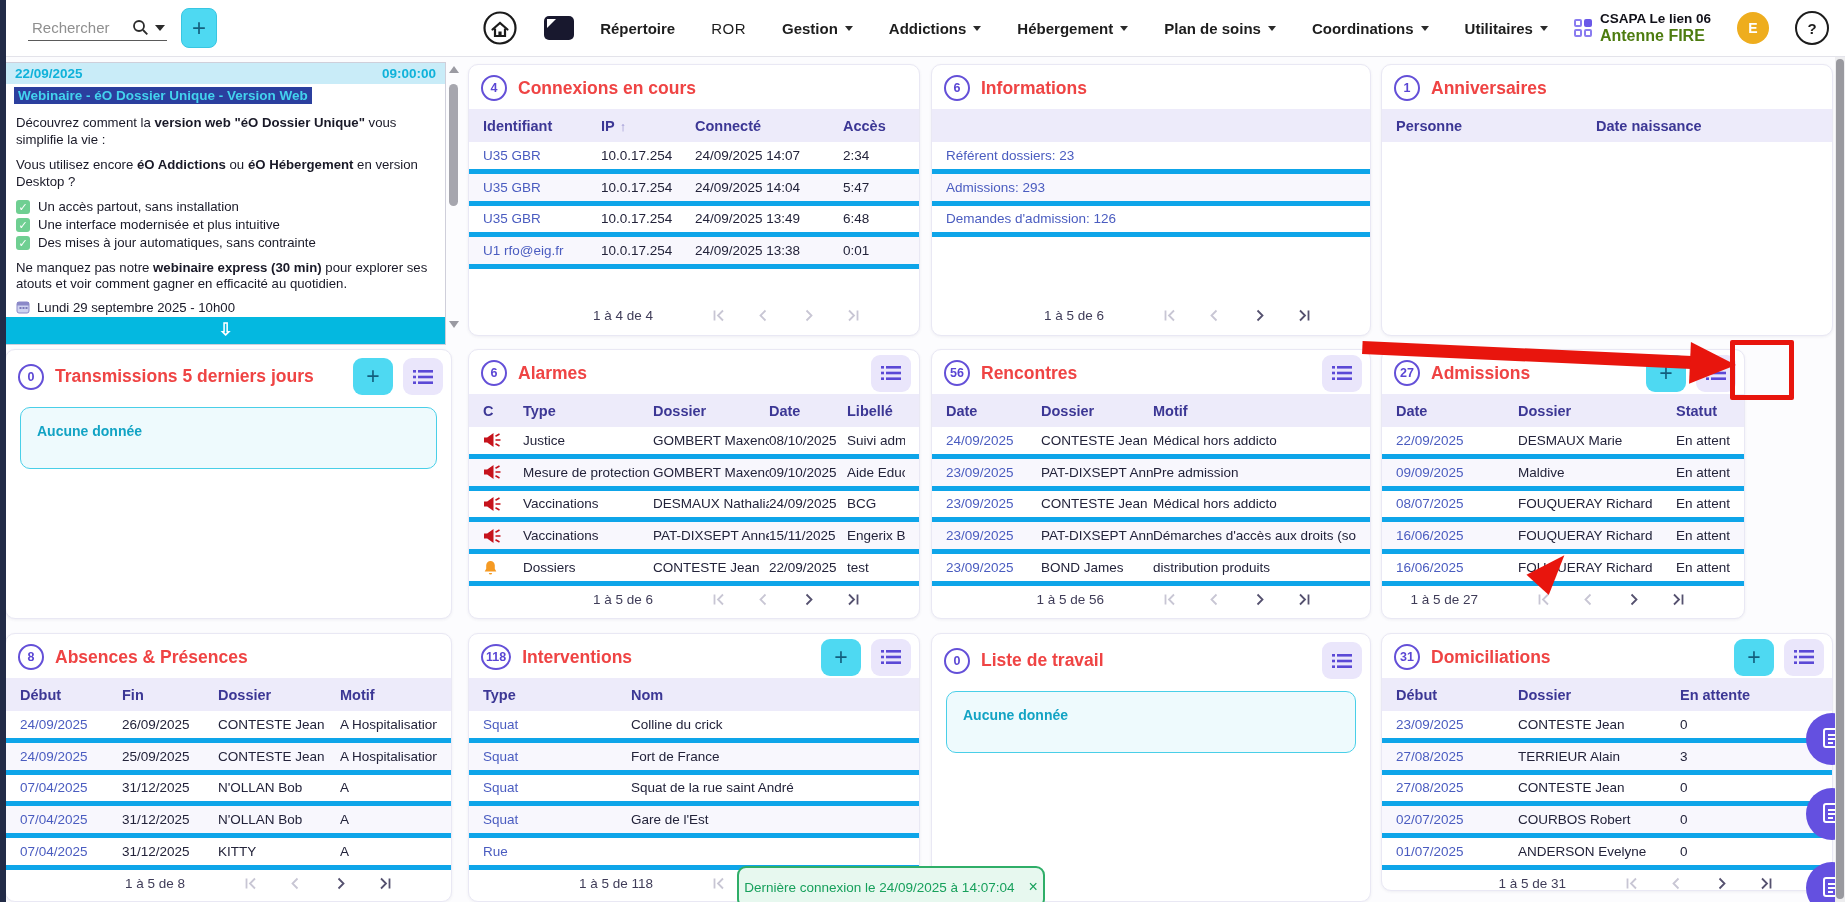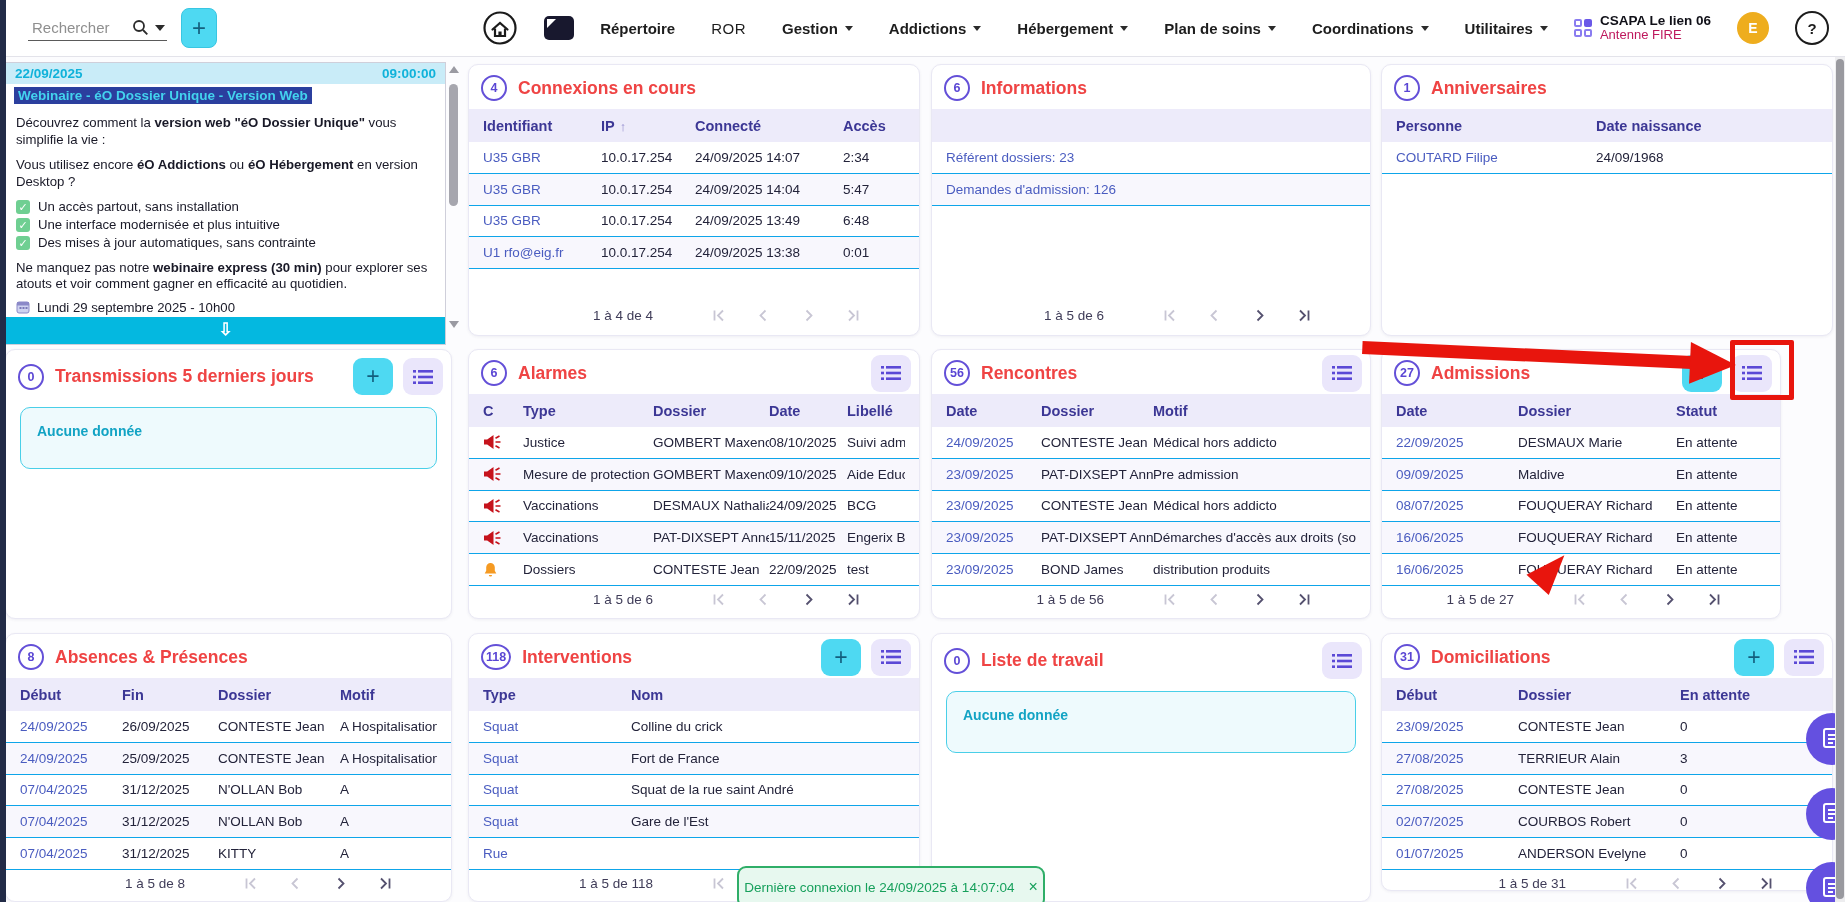--- a/index.html
+++ b/index.html
@@ -26,21 +26,21 @@
   .icon-home{width:36px;height:36px;}
   .tool-dark{width:30px;height:24px;background:#18182e;border-radius:5px;position:relative;}
   .tool-dark::before{content:"";position:absolute;left:3px;top:3px;width:0;height:0;
                      border-top:9px solid #fff;border-right:9px solid transparent;}
   .org{display:flex;align-items:center;gap:8px;}
   .grid-icon{display:grid;grid-template-columns:8px 8px;grid-template-rows:8px 8px;gap:2px;}
   .grid-icon i{box-sizing:border-box;border:2px solid #8a7cf0;border-radius:2px;}
   .grid-icon i.fill{border:none;background:#6a58e8;}
   .org-texts{line-height:1.15;}
   .org-name{font-size:13.5px;font-weight:bold;color:#101018;}
-  .org-sub{font-size:13px;color:#be185d;}
+  .org-sub{font-size:16px;color:#4d7c0f;font-weight:bold;}
   .avatar{width:32px;height:32px;border-radius:50%;background:#eead1e;color:#fff;font-weight:bold;
           font-size:14px;display:flex;align-items:center;justify-content:center;}
   .help-btn{width:30px;height:30px;border-radius:50%;border:2px solid #1c1c1c;background:#fff;
             font-size:15px;font-weight:bold;color:#1c1c1c;display:flex;align-items:center;justify-content:center;cursor:pointer;}
 
   
   .panel{position:absolute;background:#fff;border:1px solid #e9e8f4;border-radius:10px;
          box-shadow:0 1px 3px rgba(50,50,100,.07);display:flex;flex-direction:column;
          box-sizing:border-box;overflow:hidden;}
   .p-head{display:flex;align-items:center;gap:11px;padding:8px 8px 6px 12px;min-height:44px;box-sizing:border-box;}
@@ -50,21 +50,21 @@
   .p-title{font-size:17.5px;font-weight:bold;color:#ef4444;margin:0;}
   .p-actions{margin-left:auto;display:flex;gap:10px;align-items:center;}
   .btn-add{width:40px;height:37px;background:#4ed9f2;border:none;border-radius:9px;color:#135e7d;
            font-size:23px;line-height:1;cursor:pointer;}
   .btn-list{width:40px;height:37px;background:#eae6fb;border:none;border-radius:9px;cursor:pointer;
             display:flex;align-items:center;justify-content:center;}
   .t-head{display:grid;grid-template-columns:var(--gtc);padding:0 14px;background:#edebfa;
           height:33px;align-items:center;font-weight:bold;font-size:14.5px;color:#3c3795;flex:none;}
   .t-head .sort{font-weight:normal;color:#8f88cc;margin-left:5px;font-size:13px;}
   .t-row{display:grid;grid-template-columns:var(--gtc);padding:0 14px;height:31.8px;align-items:center;
-         border-bottom:1px solid #0ea5e9;font-size:13.5px;color:#23233a;box-sizing:border-box;}
+         border-bottom:5px solid #0ea5e9;font-size:13.5px;color:#23233a;box-sizing:border-box;}
   .t-body .t-row:nth-child(even){background:#f8f7fd;}
   .t-cell{overflow:hidden;white-space:nowrap;padding-right:6px;}
   .t-cell.link{color:#4a5cc0;cursor:pointer;}
   .t-cell.icon svg{display:block;}
   .p-foot{margin-top:auto;display:flex;align-items:center;justify-content:flex-end;gap:30px;
           padding:6px 58px 12px 0;font-size:13.5px;color:#3f3c58;flex:none;}
   .pg-label{margin-right:28px;}
   .pg-btn{background:none;border:none;padding:0;color:#55516f;cursor:pointer;height:16px;}
   .pg-btn.disabled{color:#c8c6d4;cursor:default;}
   .pg-btn svg{display:block;}
@@ -303,20 +303,23 @@
     <header class="p-head">
       <span class="badge">6</span>
       <h2 class="p-title">Informations</h2>
     </header>
     <div class="t-head"></div>
     <div class="t-body">
         <div class="t-row">
           <span class="t-cell link">Référent dossiers: 23</span>
         </div>
         <div class="t-row">
+          <span class="t-cell link">Admissions: 293</span>
+        </div>
+        <div class="t-row">
           <span class="t-cell link">Demandes d'admission: 126</span>
         </div>
       </div>
     <footer class="p-foot">
         <span class="pg-label">1 à 5 de 6</span>
         <button class="pg-btn disabled">
           <svg width="15" height="15" viewBox="0 0 15 15" fill="none" stroke="currentColor" stroke-width="1.8">
             <path d="M3.5 2.5v10M12 2.5l-5 5 5 5"></path>
           </svg>
         </button>
@@ -340,26 +343,20 @@
 
   <section class="panel" style="left:1381px;top:64px;width:452px;height:272px;--gtc:200px 1fr;">
     <header class="p-head">
       <span class="badge">1</span>
       <h2 class="p-title">Anniversaires</h2>
     </header>
     <div class="t-head">
       <span>Personne</span>
       <span>Date naissance</span>
     </div>
-    <div class="t-body">
-        <div class="t-row">
-          <span class="t-cell link">COUTARD Filipe</span>
-          <span class="t-cell plain">24/09/1968</span>
-        </div>
-      </div>
   </section>
 
   <section class="panel" style="left:5px;top:349px;width:447px;height:270px;">
     <header class="p-head">
       <span class="badge">0</span>
       <h2 class="p-title">Transmissions 5 derniers jours</h2>
       <div class="p-actions">
         <button class="btn-add">+</button>
         <button class="btn-list">
           <svg width="20" height="16" viewBox="0 0 20 16">
@@ -554,21 +551,21 @@
           </svg>
         </button>
         <button class="pg-btn">
           <svg width="15" height="15" viewBox="0 0 15 15" fill="none" stroke="currentColor" stroke-width="1.8">
             <path d="M11.5 2.5v10M3 2.5l5 5-5 5"></path>
           </svg>
         </button>
       </footer>
   </section>
 
-  <section class="panel" style="left:1381px;top:349px;width:400px;height:270px;--gtc:122px 158px 1fr;">
+  <section class="panel" style="left:1381px;top:349px;width:364px;height:270px;--gtc:122px 158px 1fr;">
     <header class="p-head">
       <span class="badge">27</span>
       <h2 class="p-title">Admissions</h2>
       <div class="p-actions">
         <button class="btn-add">+</button>
         <button class="btn-list">
           <svg width="20" height="16" viewBox="0 0 20 16">
             <rect x="0" y="1" width="3" height="2.6" fill="#5b49d6"></rect>
               <rect x="5" y="1" width="15" height="2.6" fill="#5b49d6"></rect>
             <rect x="0" y="6.7" width="3" height="2.6" fill="#5b49d6"></rect>

